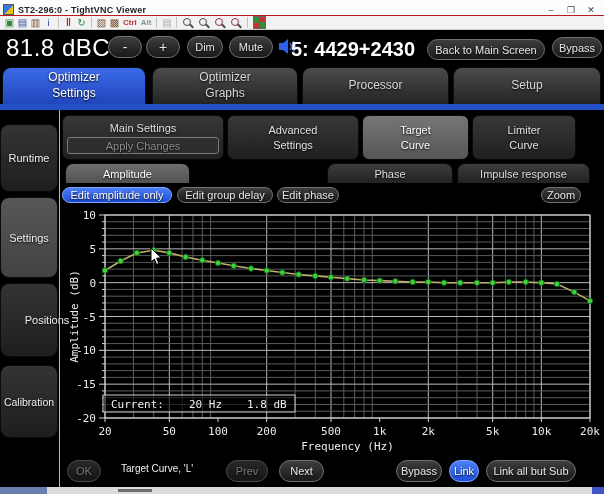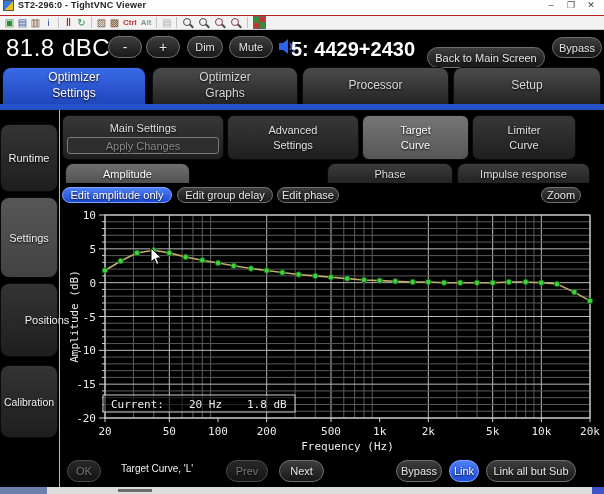--- a/index.html
+++ b/index.html
@@ -1,20 +1,20 @@
 <!DOCTYPE html>
 <html><head>
 <meta charset="utf-8">
 <style>
   html,body{margin:0;padding:0;background:#888;}
   #app{position:relative;width:604px;height:494px;font-family:"Liberation Sans",sans-serif;
        background:#000;overflow:hidden;user-select:none;}
   
   .titlebar{position:absolute;left:0;top:0;width:604px;height:15px;background:#fdfdfd;
-            border-bottom:3px solid #b91c1c;display:flex;align-items:flex-start;}
+            border-bottom:3px solid #b91c1c;display:flex;align-items:flex-end;}
   .vnc-ico{width:9px;height:9px;margin:0 4px 0 3px;background:linear-gradient(135deg,#3a7ae0 55%,#e8c21a 55%);
            border:1px solid #555;}
   .title-text{font-size:9px;font-weight:bold;color:#222;letter-spacing:.2px;}
   .winbtns{margin-left:auto;display:flex;gap:10px;padding-right:8px;color:#444;font-size:9px;}
   .winbtns span{width:10px;text-align:center;cursor:default;}
   .toolbar{position:absolute;left:0;top:16px;width:604px;height:14px;background:#f2f2f2;
            border-bottom:1px solid #cfcfcf;display:flex;align-items:center;padding-left:3px;box-sizing:border-box;}
   .ti{font-size:10px;line-height:10px;width:13px;text-align:center;display:inline-block;}
   .ti.g{color:#2e8a3a;} .ti.b{color:#33519e;} .ti.br{color:#7a5230;} .ti.r{color:#cc2222;font-weight:bold;}
   .ti.dim{color:#a9b2b9;} .ti.txt{width:auto;font-size:8px;font-weight:bold;padding:0 2px;}
@@ -132,21 +132,21 @@
     <div class="pill" style="left:108px;top:5px;width:34px;height:22px;font-size:14px;border-radius:12px;">-</div>
     <div class="pill" style="left:146px;top:5px;width:34px;height:22px;font-size:14px;border-radius:12px;">+</div>
     <div class="pill" style="left:187px;top:5px;width:36px;height:22px;">Dim</div>
     <div class="pill" style="left:229px;top:5px;width:44px;height:22px;">Mute</div>
     <svg style="position:absolute;left:278px;top:7px;" width="20" height="17">
       <polygon points="1,5 5,5 10,1 10,16 5,12 1,12" fill="#2f62e8"></polygon>
       <path d="M12 5 q3 3.5 0 7" stroke="#2f62e8" stroke-width="1.6" fill="none"></path>
       <path d="M15 3 q5 5.5 0 11" stroke="#2f62e8" stroke-width="1.6" fill="none"></path>
     </svg>
     <div class="preset">5: 4429+2430</div>
-    <div class="pill" style="left:427px;top:16px;width:118px;height:21px;">Back to Main Screen</div>
+    <div class="pill" style="left:427px;top:8px;width:118px;height:21px;">Back to Main Screen</div>
     <div class="pill" style="left:552px;top:6px;width:50px;height:21px;">Bypass</div>
 
     <div class="mtab sel" style="left:2px;width:144px;">
       <span>Optimizer</span>
       <span>Settings</span>
     </div>
     <div class="mtab" style="left:152px;width:146px;">
       <span>Optimizer</span>
       <span>Graphs</span>
     </div>

